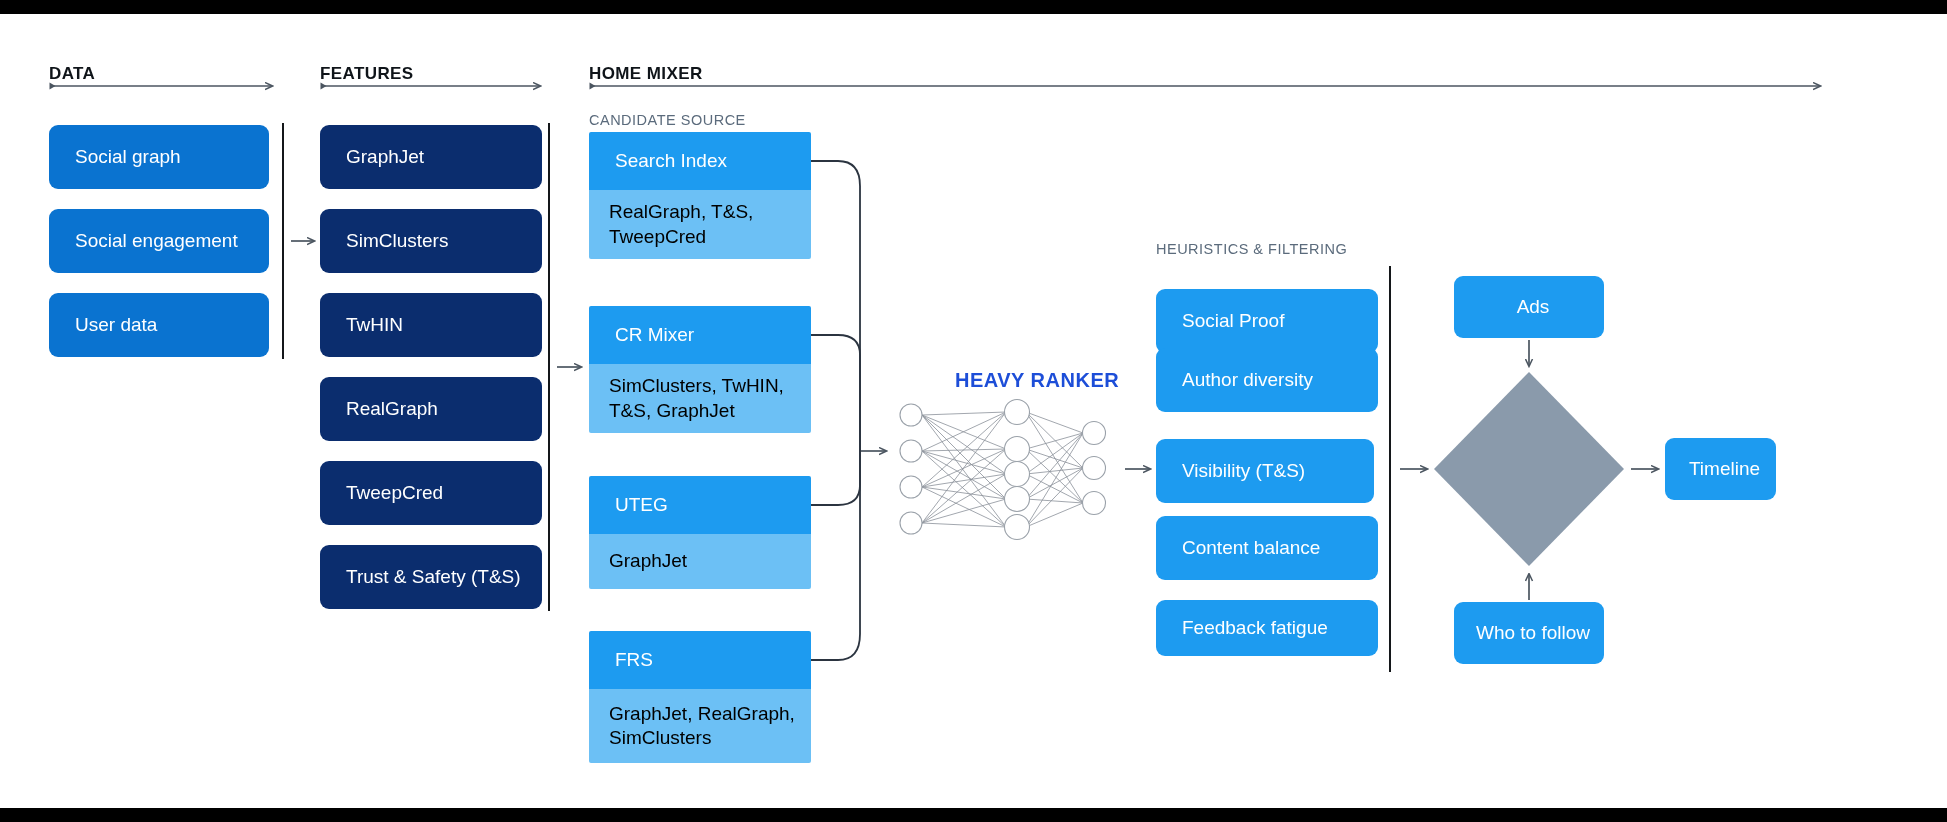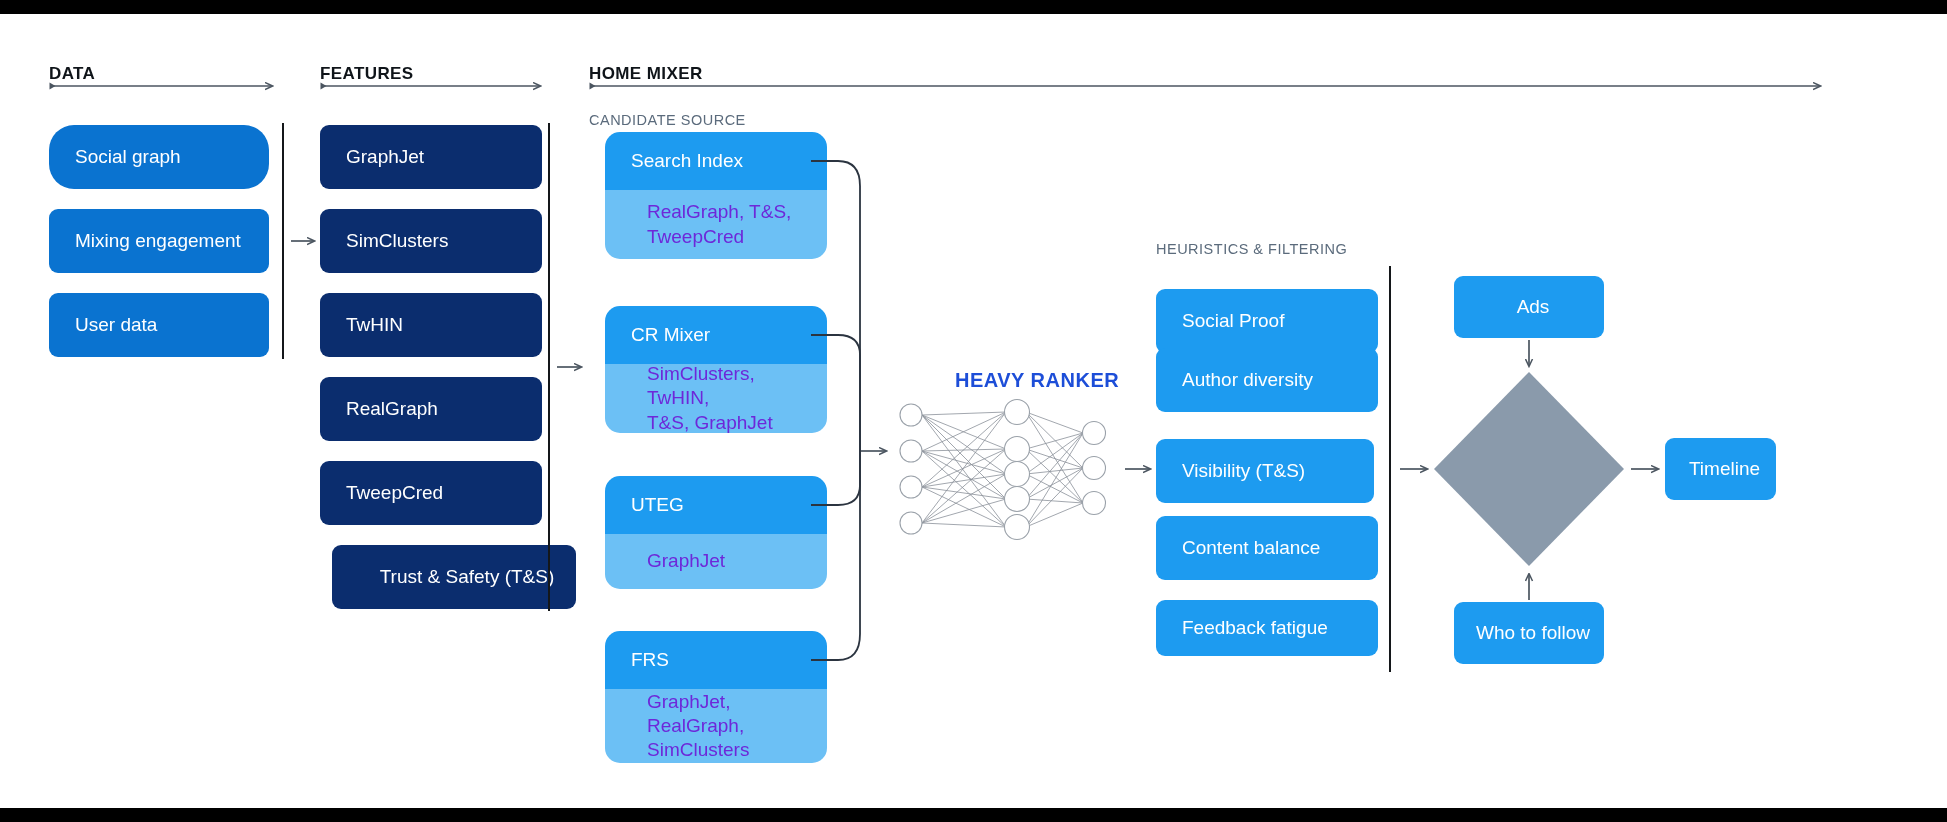--- a/index.html
+++ b/index.html
@@ -61,43 +61,42 @@
     line-height: 1.25;
   }
   .box.data { background: #0a73d0; }
   .box.feature { background: #0b2d6e; }
   .box.heuristic { background: #1d9bf0; }
   .box.output { background: #1d9bf0; justify-content: center; padding-left: 8px; }
 
   
   .cs-card {
     position: absolute;
-    border-radius: 15px;
+    border-radius: 2px;
     overflow: hidden;
     box-sizing: border-box;
-    margin-left: 16px;
   }
   .cs-head {
     background: #1d9bf0;
     color: #ffffff;
     font-size: 19px;
     display: flex;
     align-items: center;
     padding-left: 26px;
     box-sizing: border-box;
     width: 100%;
   }
   .cs-body {
     background: #6cc0f5;
-    color: #6d28d9;
+    color: #000000;
     font-size: 19px;
     line-height: 1.28;
     display: flex;
     align-items: center;
-    padding-left: 42px;
+    padding-left: 20px;
     padding-right: 10px;
     box-sizing: border-box;
     width: 100%;
     white-space: pre-line;
   }
 
   
   .vrule {
     position: absolute;
     width: 2px;
@@ -137,25 +136,25 @@
   <div id="stage">
 
     <div class="phase-label" style="left:49px; top:50px;">DATA</div>
     <div class="phase-label" style="left:320px; top:50px;">FEATURES</div>
     <div class="phase-label" style="left:589px; top:50px;">HOME MIXER</div>
 
     <div class="section-label" style="left:589px; top:98px;">CANDIDATE SOURCE</div>
     <div class="hr-label" style="left:955px; top:355px;">HEAVY RANKER</div>
     <div class="section-label" style="left:1156px; top:227px;">HEURISTICS &amp; FILTERING</div>
 
-    <div class="box data" style="left:49px; top:111px; width:220px; height:64px;border-radius:25px;">
+    <div class="box data" style="left:49px; top:111px; width:220px; height:64px;">
       <span>Social graph</span>
     </div>
     <div class="box data" style="left:49px; top:195px; width:220px; height:64px;">
-      <span>Mixing engagement</span>
+      <span>Social engagement</span>
     </div>
     <div class="box data" style="left:49px; top:279px; width:220px; height:64px;">
       <span>User data</span>
     </div>
 
     <div class="vrule" style="left:282px; top:109px; height:236px;"></div>
 
     <div class="box feature" style="left:320px; top:111px; width:222px; height:64px;">
       <span>GraphJet</span>
     </div>
@@ -164,21 +163,21 @@
     </div>
     <div class="box feature" style="left:320px; top:279px; width:222px; height:64px;">
       <span>TwHIN</span>
     </div>
     <div class="box feature" style="left:320px; top:363px; width:222px; height:64px;">
       <span>RealGraph</span>
     </div>
     <div class="box feature" style="left:320px; top:447px; width:222px; height:64px;">
       <span>TweepCred</span>
     </div>
-    <div class="box feature" style="left:332px; top:531px; width:244px; height:64px;justify-content:center;">
+    <div class="box feature" style="left:320px; top:531px; width:222px; height:64px;">
       <span>Trust &amp; Safety (T&amp;S)</span>
     </div>
 
     <div class="vrule" style="left:548px; top:109px; height:488px;"></div>
 
     <div class="cs-card" style="left:589px; top:118px; width:222px; height:127px;">
       <div class="cs-head" style="height:58px;">Search Index</div>
       <div class="cs-body" style="height:69px;">RealGraph, T&amp;S,
 TweepCred</div>
     </div>

